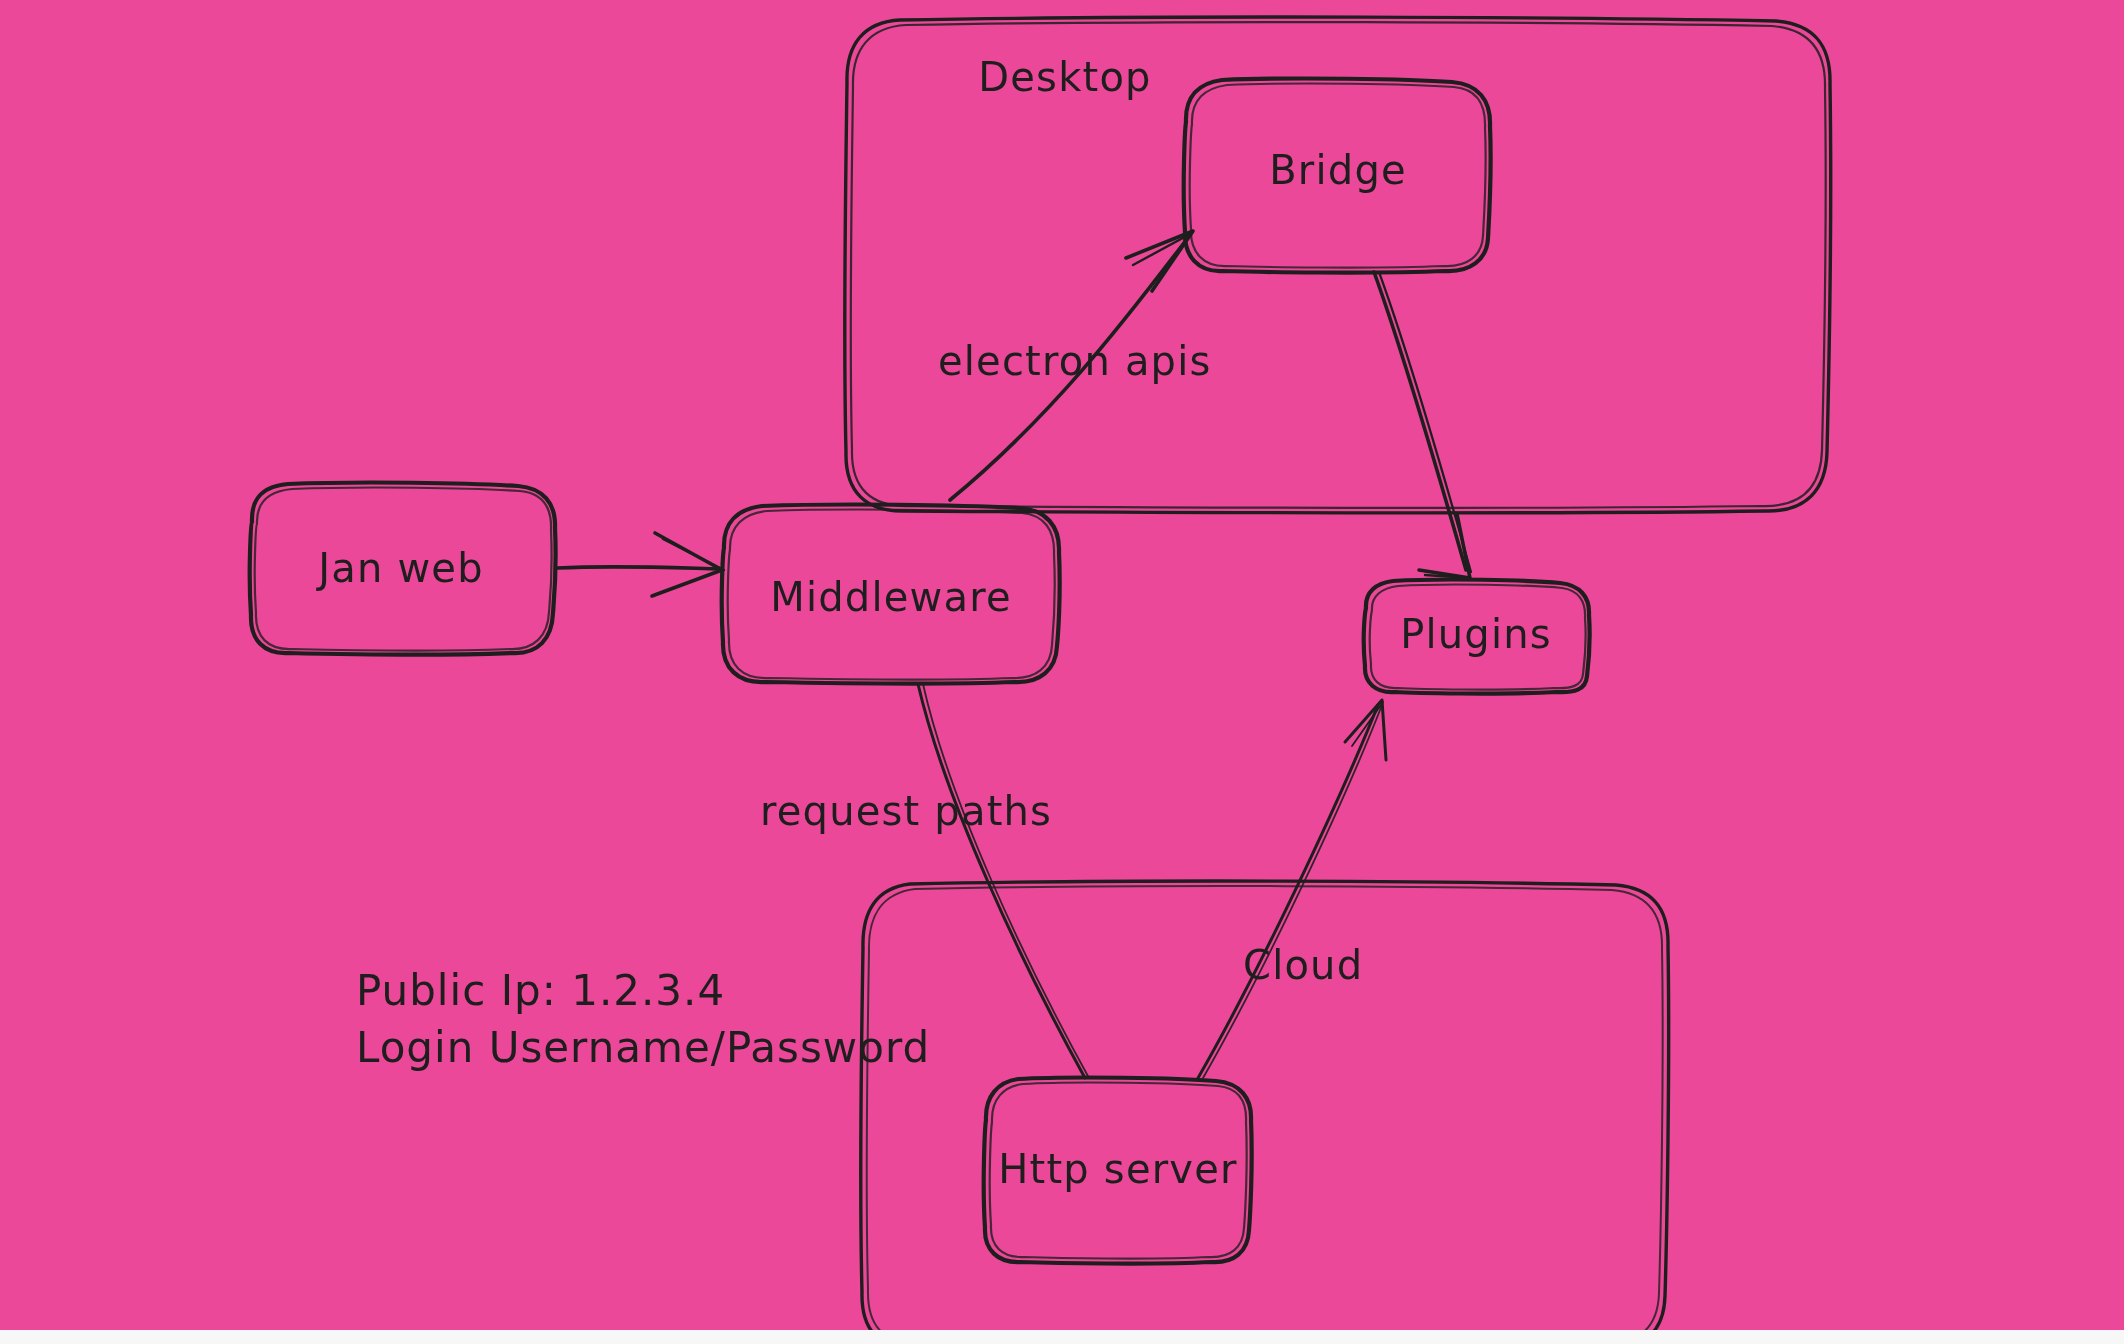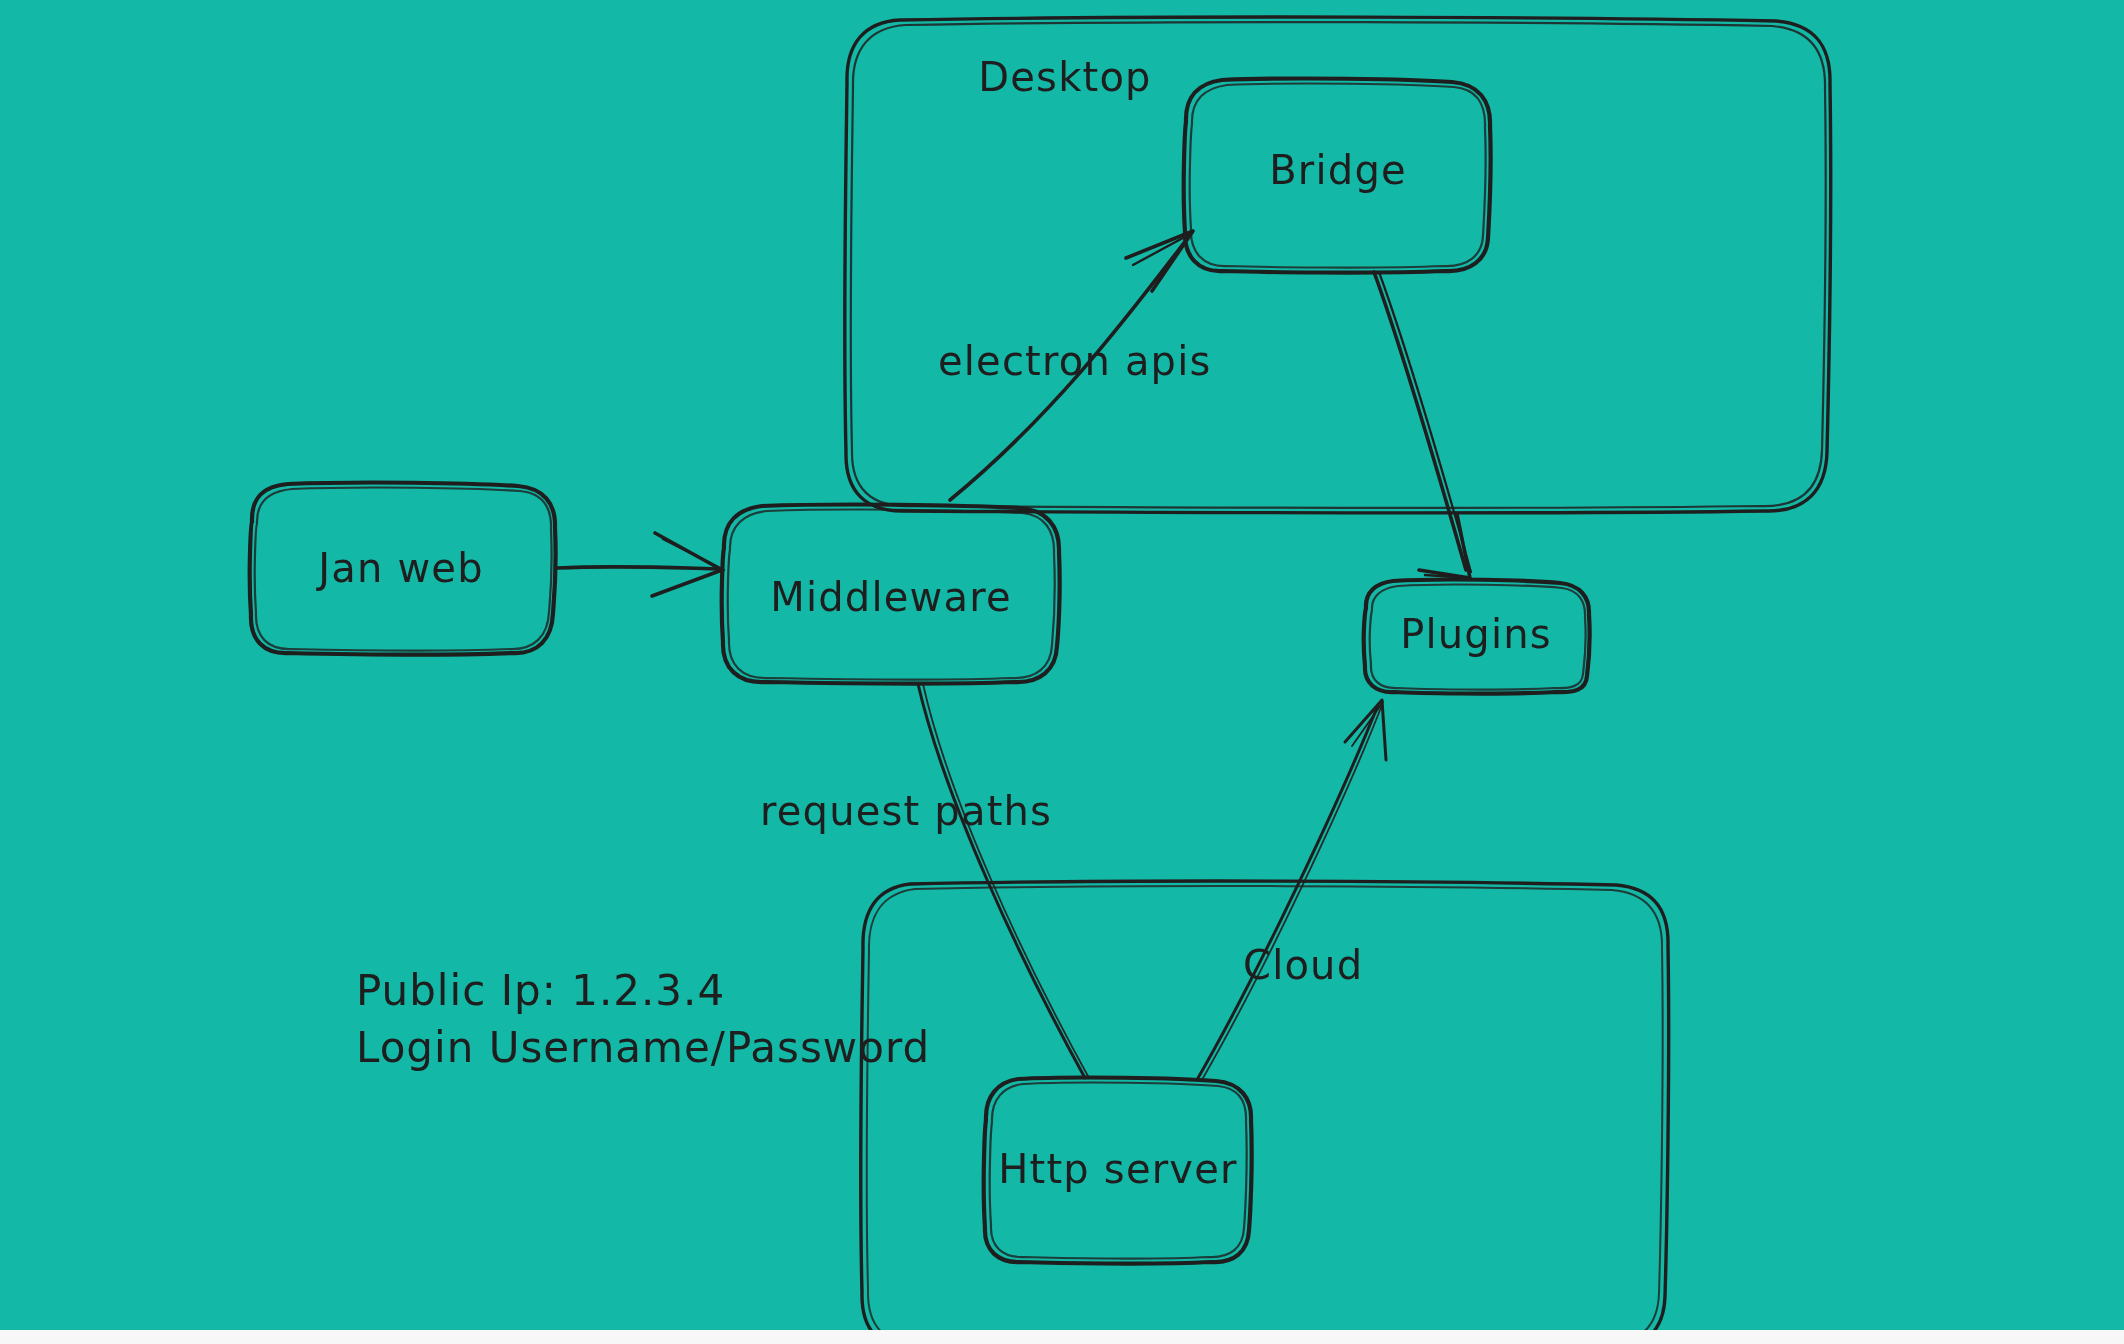--- a/index.html
+++ b/index.html
@@ -11,21 +11,21 @@
   body {
     width: 2124px;
     height: 1344px;
     overflow: hidden;
     font-family: "DejaVu Sans", sans-serif;
   }
   #canvas {
     position: relative;
     width: 2124px;
     height: 1344px;
-    background: #14b8a6;
+    background: #ec4899;
   }
   #sketch {
     position: absolute;
     left: 0;
     top: 0;
     width: 2124px;
     height: 1344px;
   }
   .bottom-strip {
     position: absolute;

